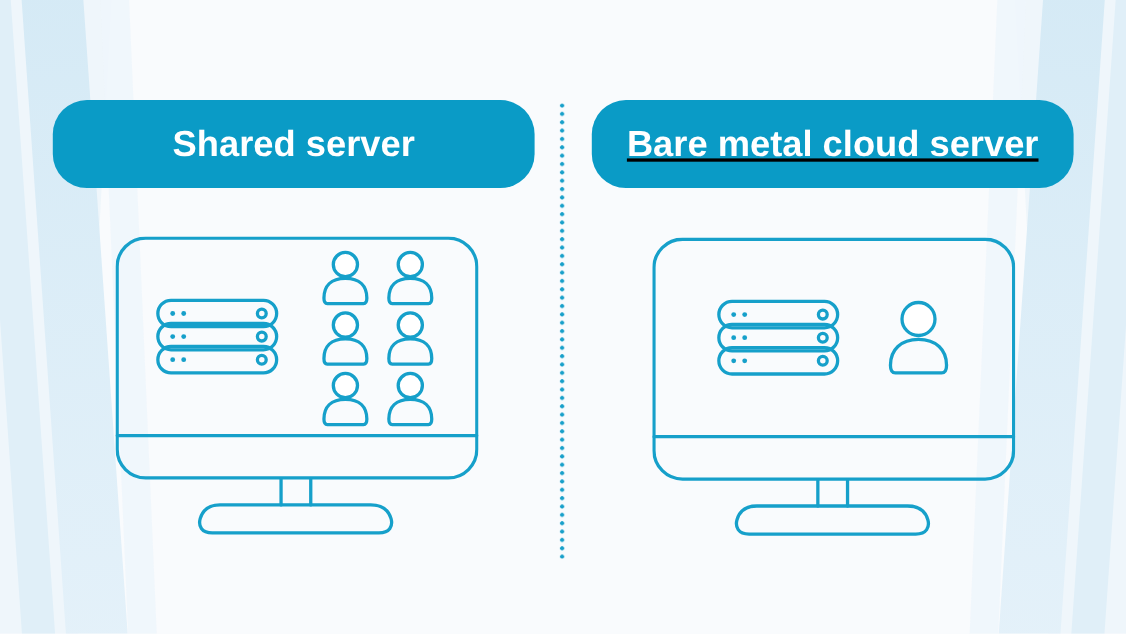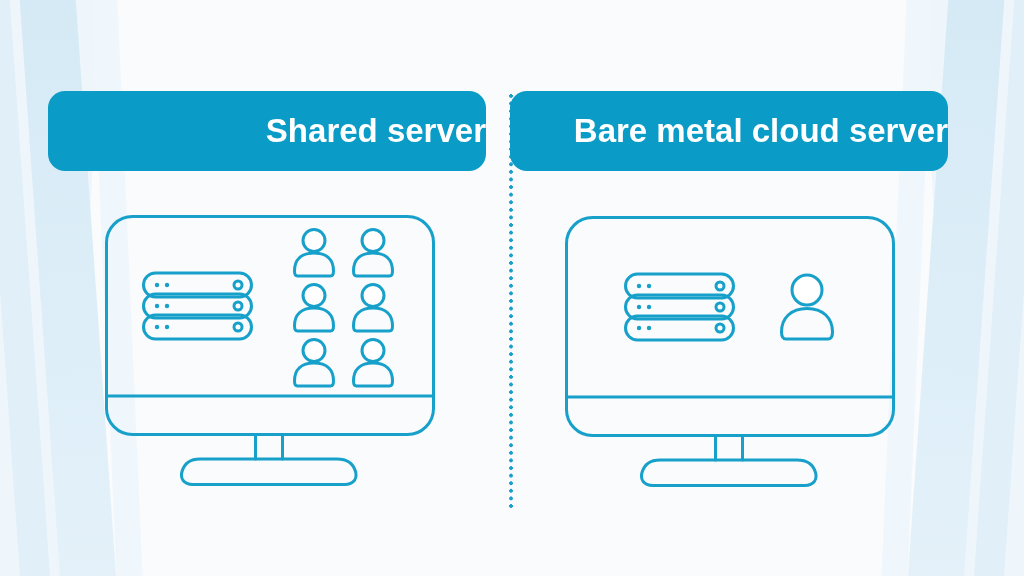--- a/index.html
+++ b/index.html
@@ -21,25 +21,25 @@
 
   
   .divider{
     position:absolute;left:509px;top:94px;width:4px;height:414px;
     background-image:radial-gradient(circle at 2px 2px,#18a0ca 1.6px,rgba(24,160,202,0) 2.1px);
     background-size:4px 7.6px;background-repeat:repeat-y;
   }
 
   .panel{position:absolute;top:91px;width:438px;height:420px;}
   .panel-left{left:48px;}
-  .panel-right{left:510px;}
+  .panel-right{left:538px;text-decoration:underline;}
 
   .pill{
-    height:80px;border-radius:17px;background:#0a9bc6;
-    display:flex;align-items:center;justify-content:flex-end;
+    height:80px;border-radius:31px;background:#0a9bc6;
+    display:flex;align-items:center;justify-content:center;
   }
   .pill span{
     color:#ffffff;font-size:33px;font-weight:700;letter-spacing:0;
     white-space:nowrap;
   }
 
   .monitor{position:absolute;}
   .panel-left  .monitor{left:57px;top:124px;}
   .panel-right .monitor{left:55px;top:125px;}
 </style>

